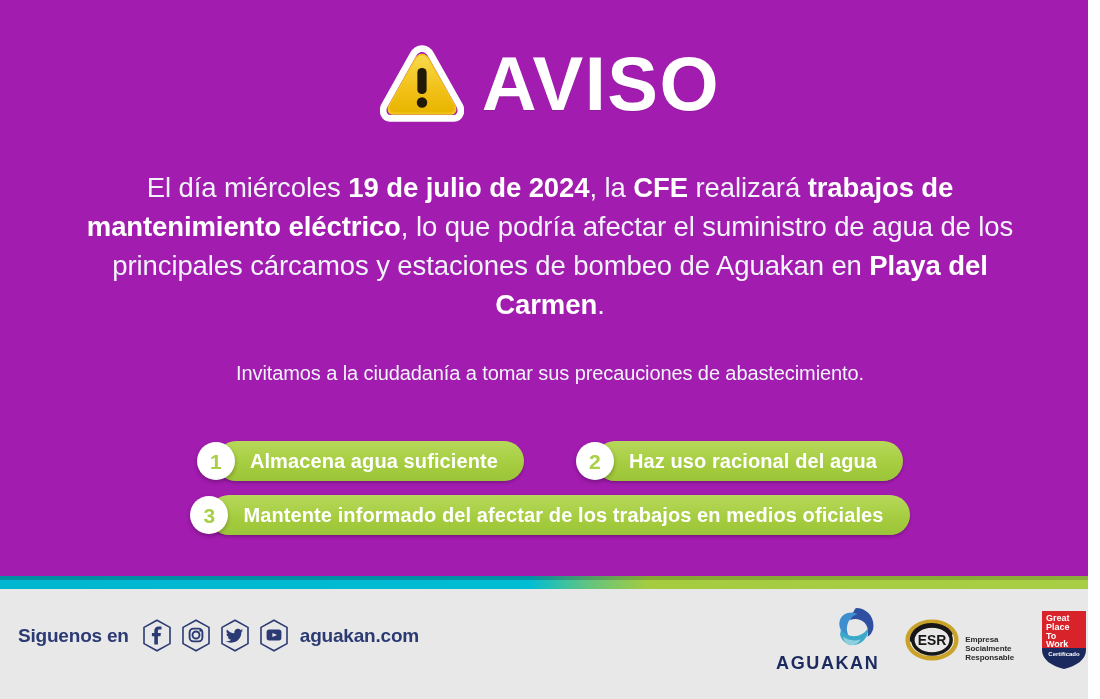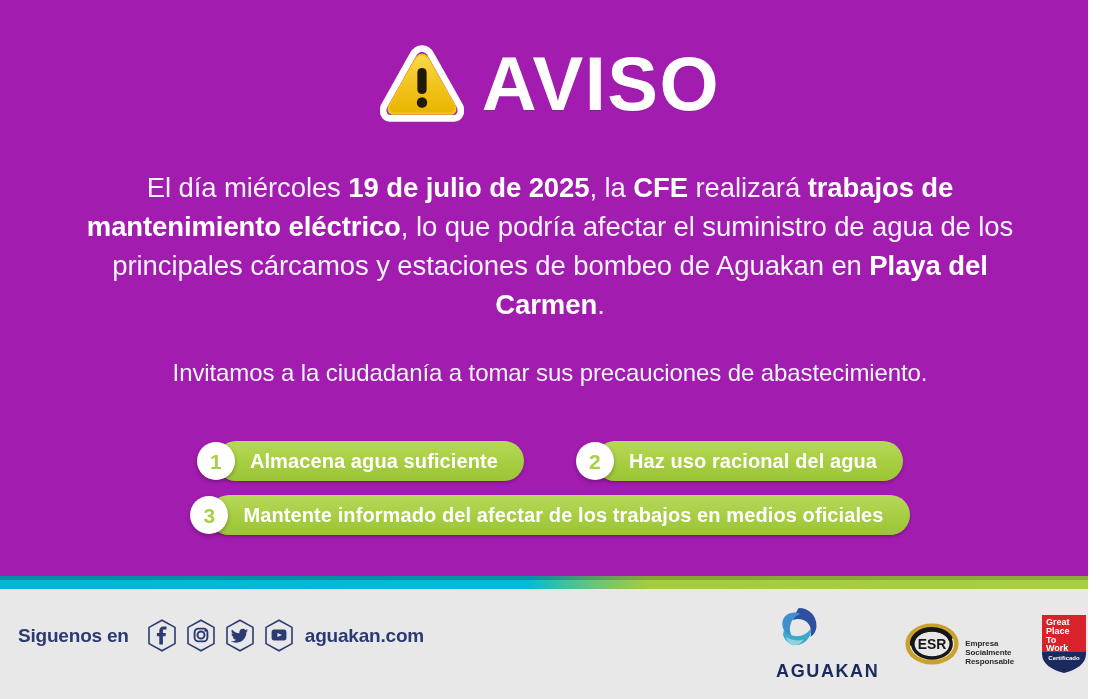--- a/index.html
+++ b/index.html
@@ -66,21 +66,21 @@
     font-weight: 700;
     color: #ffffff;
   }
   .invite-copy {
     position: absolute;
     top: 355px;
     left: 48px;
     width: 1004px;
     text-align: center;
     color: #f2f3fa;
-    font-size: 24px;
+    font-size: 20px;
     line-height: 36px;
     letter-spacing: -0.1px;
   }
 
   
   .tips {
     position: absolute;
     top: 440px;
     left: 0;
     width: 1100px;
@@ -176,21 +176,21 @@
     top: 30px;
     display: flex;
     align-items: center;
     gap: 9px;
   }
   .follow-label {
     color: #2b3a73;
     font-size: 19px;
     font-weight: 600;
     letter-spacing: -0.2px;
-    margin-right: 9px;
+    margin-right: 4px;
   }
   .social {
     width: 30px;
     height: 33px;
     display: block;
   }
   .site-url {
     color: #2b3a73;
     font-size: 19px;
     font-weight: 600;
@@ -202,22 +202,22 @@
     position: absolute;
     right: 12px;
     top: 16px;
     display: flex;
     align-items: center;
     gap: 26px;
   }
   .brand-aguakan {
     display: flex;
     flex-direction: column;
-    align-items: flex-start;
-    gap: 12px;
+    align-items: flex-end;
+    gap: 4px;
   }
   .brand-aguakan .mark { width: 46px; height: 44px; display:block; }
   .brand-aguakan .word {
     font-size: 18px;
     font-weight: 700;
     letter-spacing: 1.6px;
     color: #1b2a5e;
   }
   .esr-badge {
     display: flex;
@@ -254,21 +254,21 @@
           <stop offset="55%" stop-color="#f2c21a"></stop>
           <stop offset="100%" stop-color="#e8b500"></stop>
         </linearGradient>
       </defs>
       <rect x="44.5" y="27" width="11" height="31" rx="5.2" fill="#211a07"></rect>
       <circle cx="50" cy="68" r="6.2" fill="#211a07"></circle>
     </svg>
     <div class="aviso-text">AVISO</div>
   </div>
 
-  <div class="body-copy"><span>El día miércoles </span><b>19 de julio de 2025</b><span>, la </span><b>CFE</b><span> realizará </span><b>trabajos de mantenimiento eléctrico</b><span>, lo que podría afectar el suministro de agua de los principales cárcamos y estaciones de bombeo de Aguakan en </span><b>Playa del Carmen</b><span>.</span></div>
+  <div class="body-copy"><span>El día miércoles </span><b>19 de julio de 2024</b><span>, la </span><b>CFE</b><span> realizará </span><b>trabajos de mantenimiento eléctrico</b><span>, lo que podría afectar el suministro de agua de los principales cárcamos y estaciones de bombeo de Aguakan en </span><b>Playa del Carmen</b><span>.</span></div>
 
   <div class="invite-copy">Invitamos a la ciudadanía a tomar sus precauciones de abastecimiento.</div>
 
   <div class="tips">
     <div class="tips-row">
       <div class="tip">
         <div class="tip-badge">1</div>
         <div class="tip-pill">Almacena agua suficiente</div>
       </div>
       <div class="tip">

